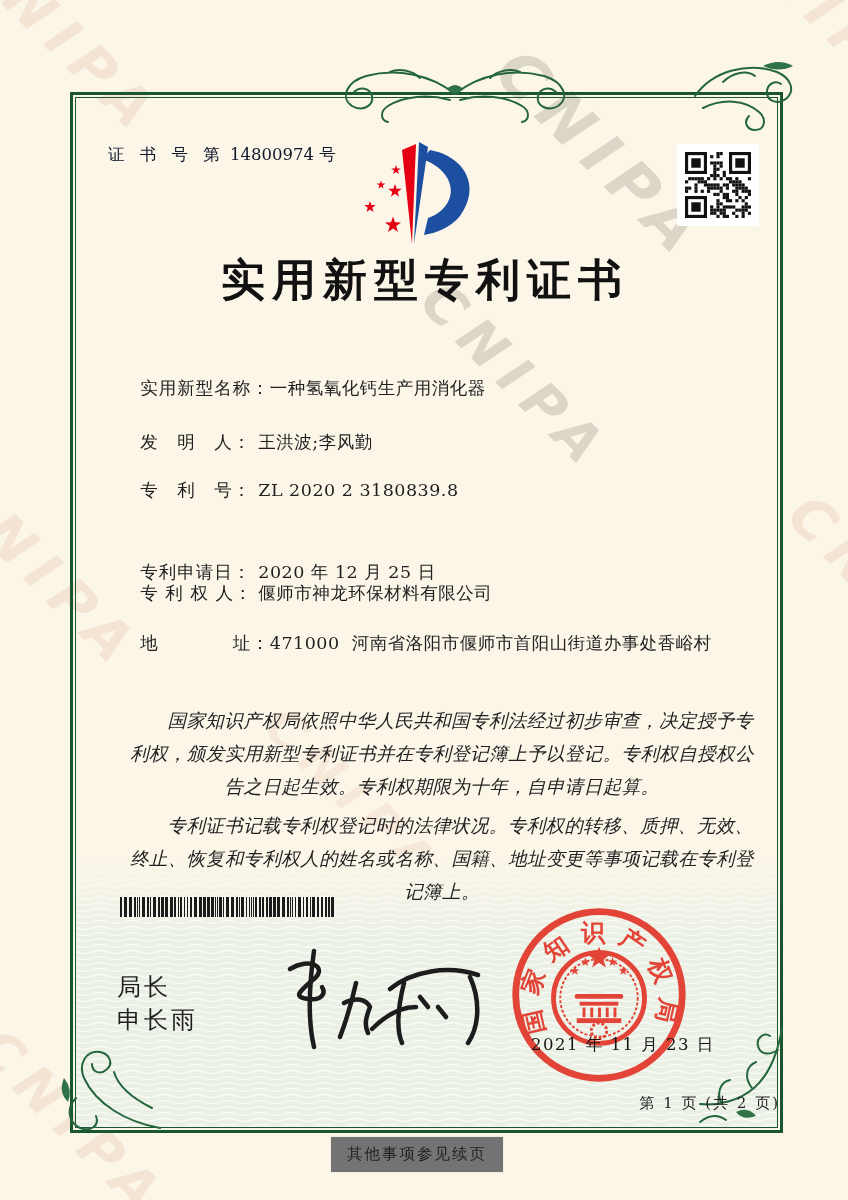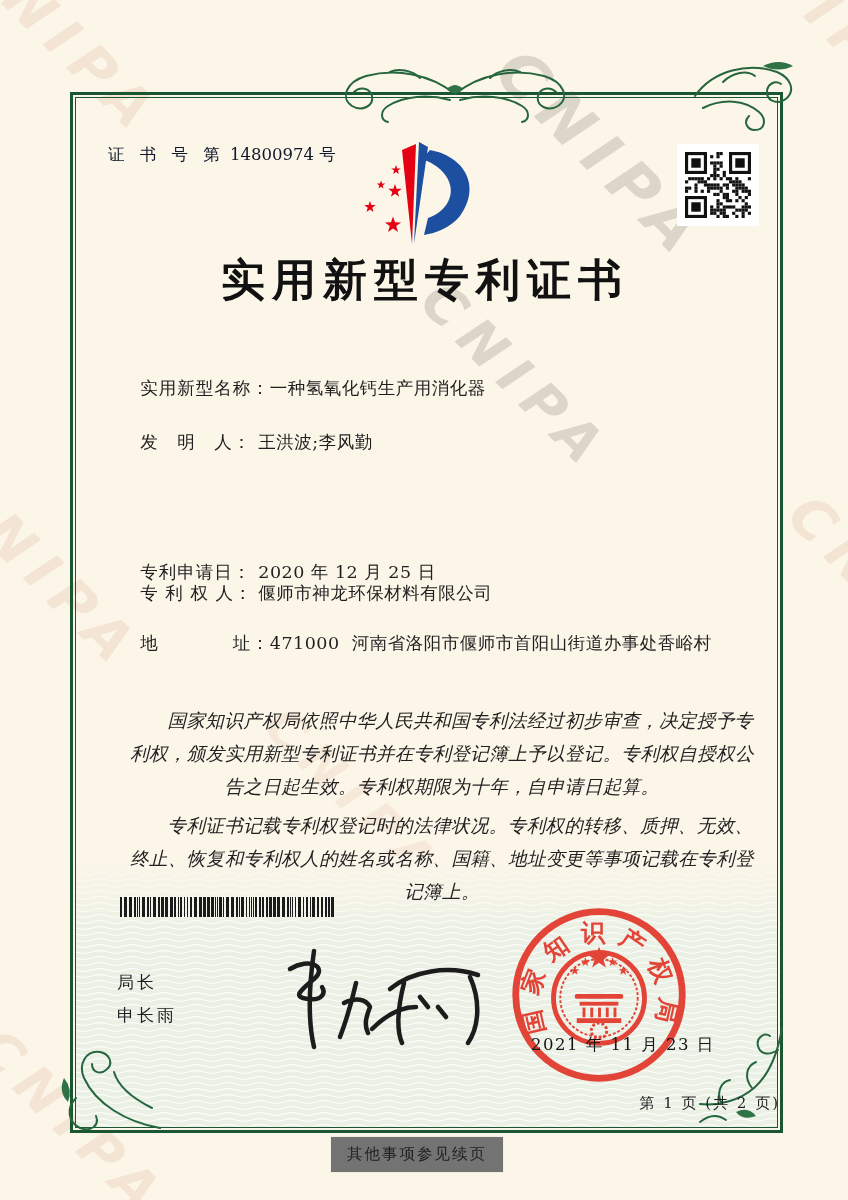--- a/index.html
+++ b/index.html
@@ -28,21 +28,21 @@
          font-weight:700;letter-spacing:7px;z-index:4;color:#111;}
   
   .row{position:absolute;left:118px;font-size:17.5px;z-index:4;white-space:pre-wrap;}
   .row .lbl{display:inline-block;min-width:118px;letter-spacing:1px;}
   .row .val{letter-spacing:0.5px;margin-top:28px;}
   
   .paras{position:absolute;left:118px;top:698px;width:648px;z-index:4;font-size:18.5px;
          font-style:italic;line-height:33px;letter-spacing:0.4px;color:#222;}
   .paras p{margin:6px;text-indent:2em;text-align:center;}
   
-  .director{position:absolute;left:117px;z-index:4;font-size:17px;letter-spacing:3px;}
+  .director{position:absolute;left:117px;z-index:4;font-size:24px;letter-spacing:3px;}
   .footer-page{position:absolute;left:70px;top:1094px;width:710px;text-align:right;
                font-size:15px;letter-spacing:2px;z-index:4;}
   .note-box{position:absolute;left:331px;top:1137px;background:#737373;padding:7px 16px;
             font-size:15.5px;letter-spacing:2px;z-index:4;box-shadow:0 0 0 1px rgba(0,0,0,0.03);}
   
   .seal{position:absolute;left:507px;top:903px;z-index:5;opacity:.93;}
   .seal text{font-size:25px;font-weight:700;fill:#e2372a;letter-spacing:12px;
              font-family:"DejaVu Serif","Liberation Serif",serif;}
   .seal-date{position:absolute;left:531px;top:1034px;font-size:16.5px;letter-spacing:1.5px;
              color:#151515;z-index:6;}
@@ -312,20 +312,23 @@
   </svg>
 
   <div class="title">实用新型专利证书</div>
 
   <div class="row" style="top:356px;">
     <span class="lbl">实用新型名称：</span><span class="val">一种氢氧化钙生产用消化器</span>
   </div>
   <div class="row" style="top:410px;">
     <span class="lbl">发　明　人：</span><span class="val">王洪波;李风勤</span>
   </div>
+  <div class="row" style="top:458px;">
+    <span class="lbl">专　利　号：</span><span class="val">ZL 2020 2 3180839.8</span>
+  </div>
   <div class="row" style="top:540px;">
     <span class="lbl">专利申请日：</span><span class="val">2020 年 12 月 25 日</span>
   </div>
   <div class="row" style="top:561px;">
     <span class="lbl">专 利 权 人：</span><span class="val">偃师市神龙环保材料有限公司</span>
   </div>
   <div class="row" style="top:611px;">
     <span class="lbl">地　　　　址：</span><span class="val">471000  河南省洛阳市偃师市首阳山街道办事处香峪村</span>
   </div>
 

